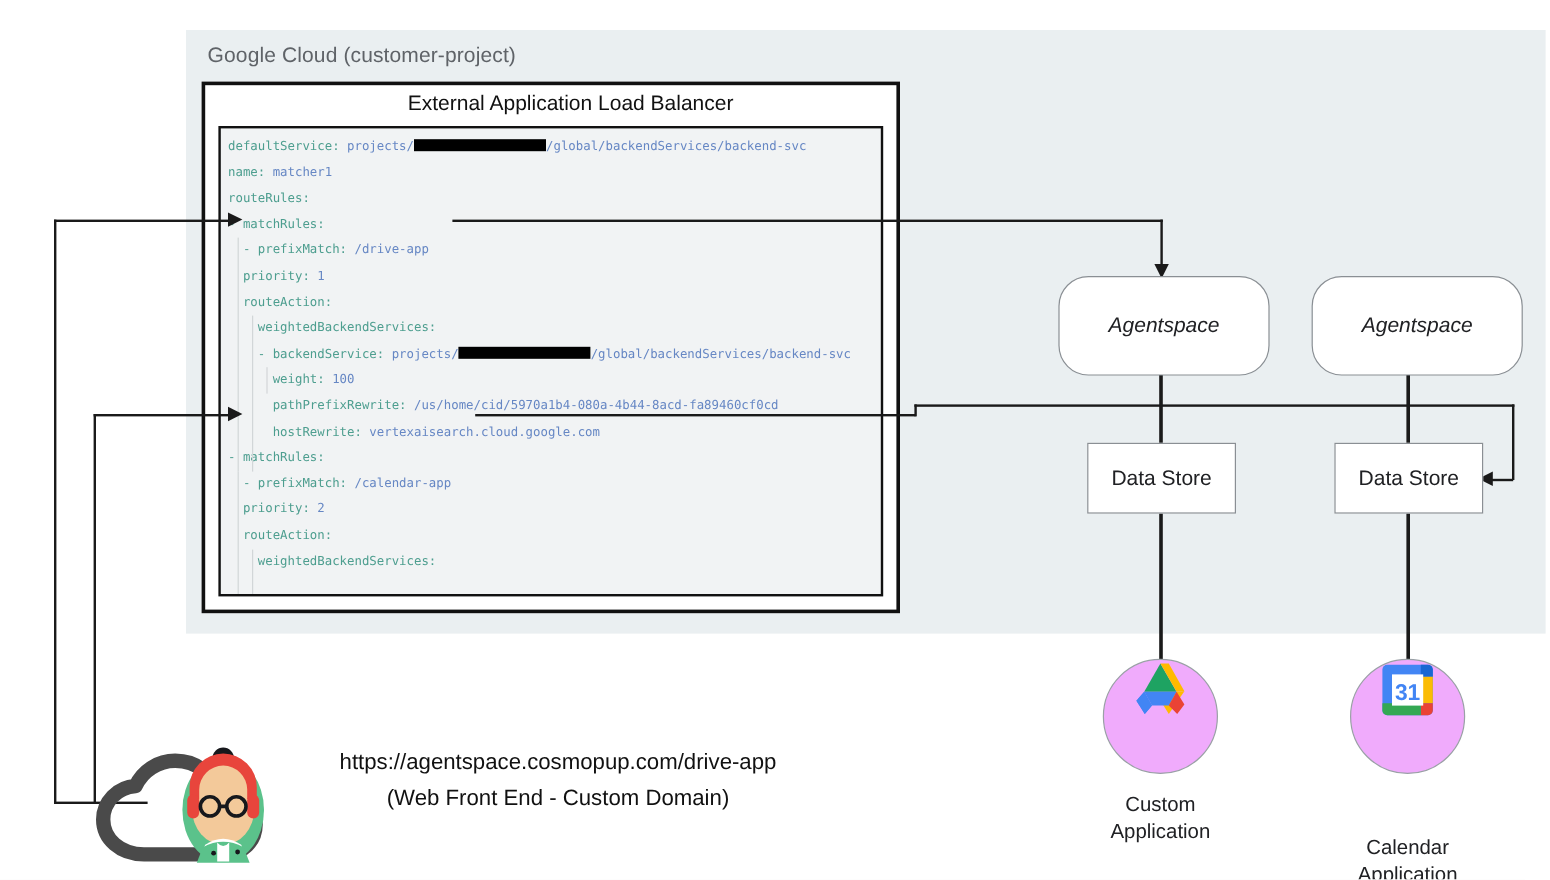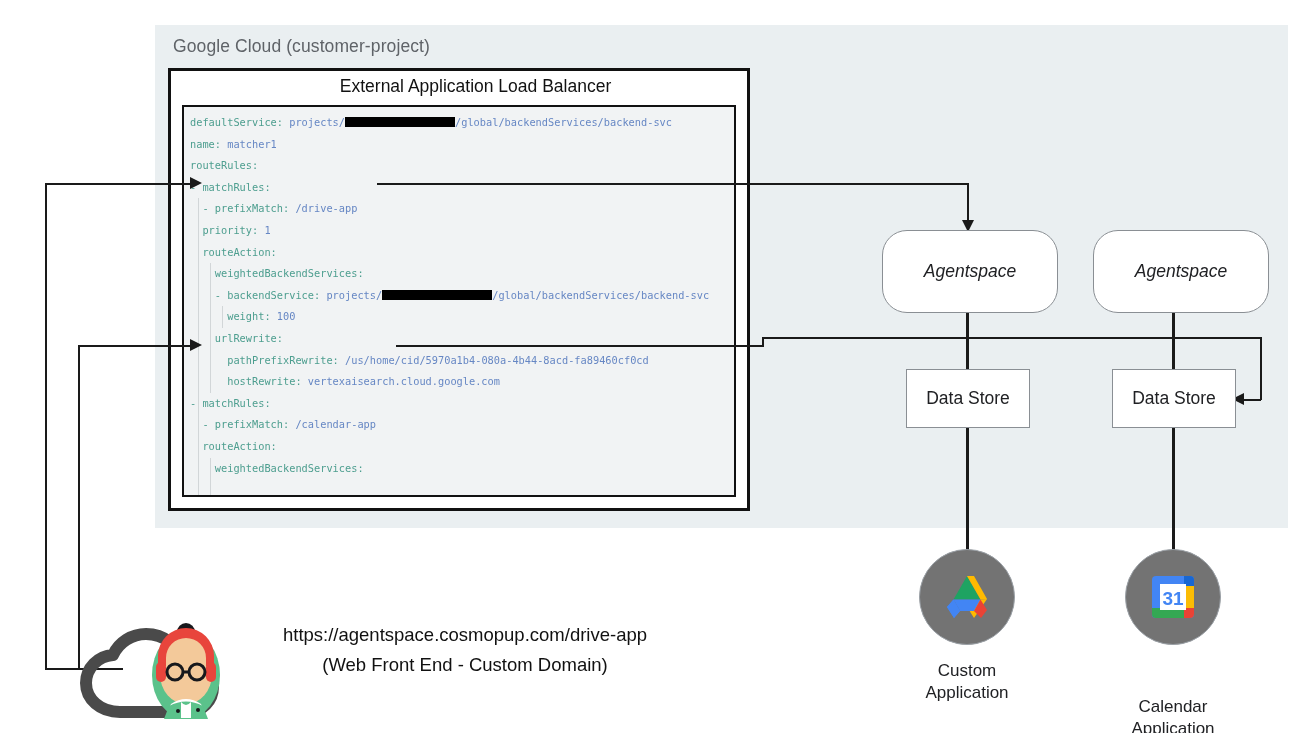--- a/index.html
+++ b/index.html
@@ -119,23 +119,23 @@
     width: 460px;
     text-align: center;
     color: #111111;
   }
   #urls div { font-size: 18.5px; line-height: 30px; white-space: nowrap; }
   
   .app-circle {
     position: absolute;
     width: 96px; height: 96px;
     border-radius: 50%;
-    background: #737373;
+    background: #f0abfc;
     border: 1.5px solid #9aa0a6;
-    display: flex; align-items: center; justify-content: center;
+    display: flex; justify-content: center;
   }
   .app-caption {
     position: absolute;
     width: 180px;
     text-align: center;
     font-size: 17px;
     line-height: 22px;
     color: #202124;
   }
 </style>
@@ -154,25 +154,25 @@
       <div class="code-line">defaultService:<span class="val"> projects/</span><span class="redact" style="width:110px"></span><span class="val">/global/backendServices/backend-svc</span></div>
       <div class="code-line">name:<span class="val"> matcher1</span></div>
       <div class="code-line">routeRules:</div>
       <div class="code-line">- matchRules:</div>
       <div class="code-line">  - prefixMatch:<span class="val"> /drive-app</span></div>
       <div class="code-line">  priority:<span class="val"> 1</span></div>
       <div class="code-line">  routeAction:</div>
       <div class="code-line">    weightedBackendServices:</div>
       <div class="code-line">    - backendService:<span class="val"> projects/</span><span class="redact" style="width:110px"></span><span class="val">/global/backendServices/backend-svc</span></div>
       <div class="code-line">      weight:<span class="val"> 100</span></div>
-      <div class="code-line">    urlRewrite:</div>
       <div class="code-line">      pathPrefixRewrite:<span class="val"> /us/home/cid/5970a1b4-080a-4b44-8acd-fa89460cf0cd</span></div>
       <div class="code-line">      hostRewrite:<span class="val"> vertexaisearch.cloud.google.com</span></div>
       <div class="code-line">- matchRules:</div>
       <div class="code-line">  - prefixMatch:<span class="val"> /calendar-app</span></div>
+      <div class="code-line">  priority:<span class="val"> 2</span></div>
       <div class="code-line">  routeAction:</div>
       <div class="code-line">    weightedBackendServices:</div>
       <div class="rail" style="left: 14px; top: 91.4px; height: 194.4px;"></div>
       <div class="rail" style="left: 26px; top: 156.2px; height: 129.6px;"></div>
       <div class="rail" style="left: 38px; top: 199.4px; height: 21.6px;"></div>
       <div class="rail" style="left: 14px; top: 285.8px; height: 216px;"></div>
       <div class="rail" style="left: 26px; top: 350.6px; height: 151.2px;"></div>
     </div>
 
   <div class="ln v" style="left:45px; top:183px; height:487px;"></div>

